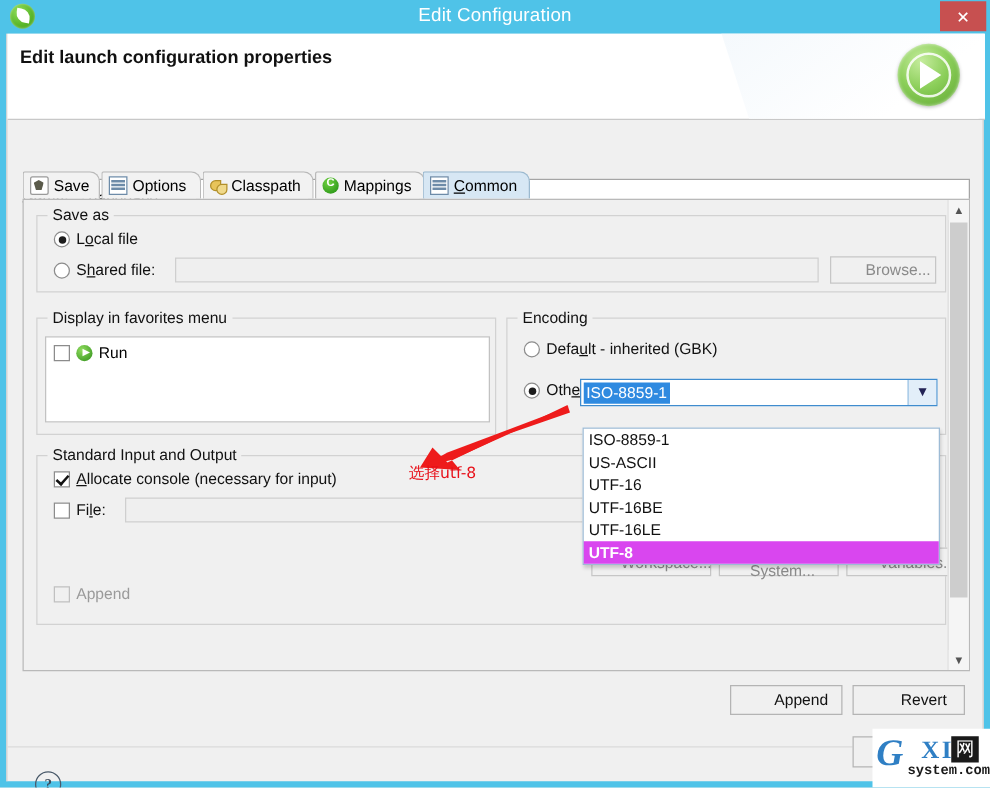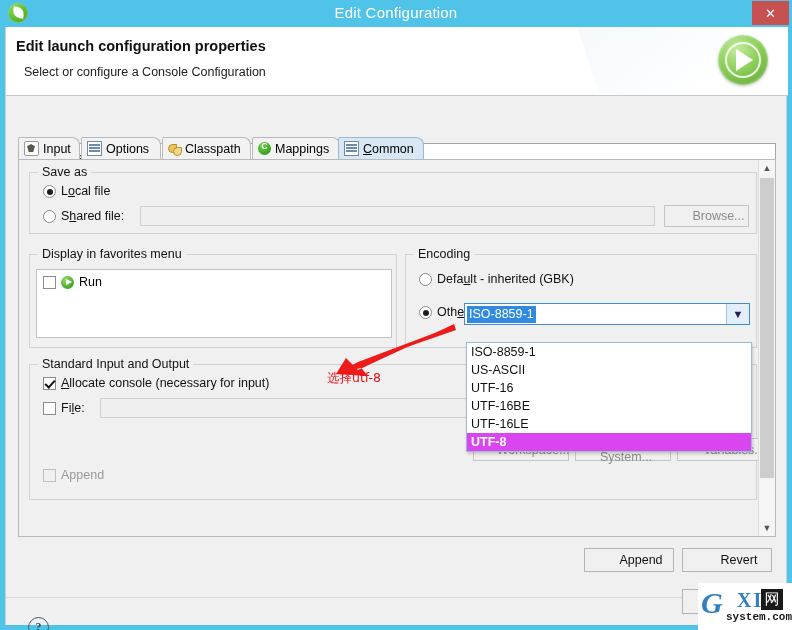--- a/index.html
+++ b/index.html
@@ -225,35 +225,34 @@
 <div id="titlebar">
   <div id="app-icon"></div>
   <div id="window-title">Edit Configuration</div>
   <div id="close-btn">✕</div>
 </div>
 
 <div id="dialog">
 
   <div id="banner">
     <div id="banner-title">Edit launch configuration properties</div>
-    <div id="banner-sub">Select or configure a Console Configuration</div>
     <div id="banner-run-icon">
         <span class="ring"></span>
       </div>
   </div>
 
   <div id="name-row">
     <div id="name-label"><u class="mn">N</u>ame:</div>
     <input id="name-input" type="text" value="dangdang" style="">
   </div>
 
   <div id="tabs">
     <div class="tab" style="left:0px;width:62px;">
       <span class="tab-icon ic-main"></span>
-      <span>Input</span>
+      <span>Save</span>
     </div>
     <div class="tab" style="left:63px;width:80px;">
       <span class="tab-icon ic-sheet"></span>
       <span>Options</span>
     </div>
     <div class="tab" style="left:144px;width:89px;">
       <span class="tab-icon ic-class"></span>
       <span>Classpath</span>
     </div>
     <div class="tab" style="left:234px;width:88px;">

